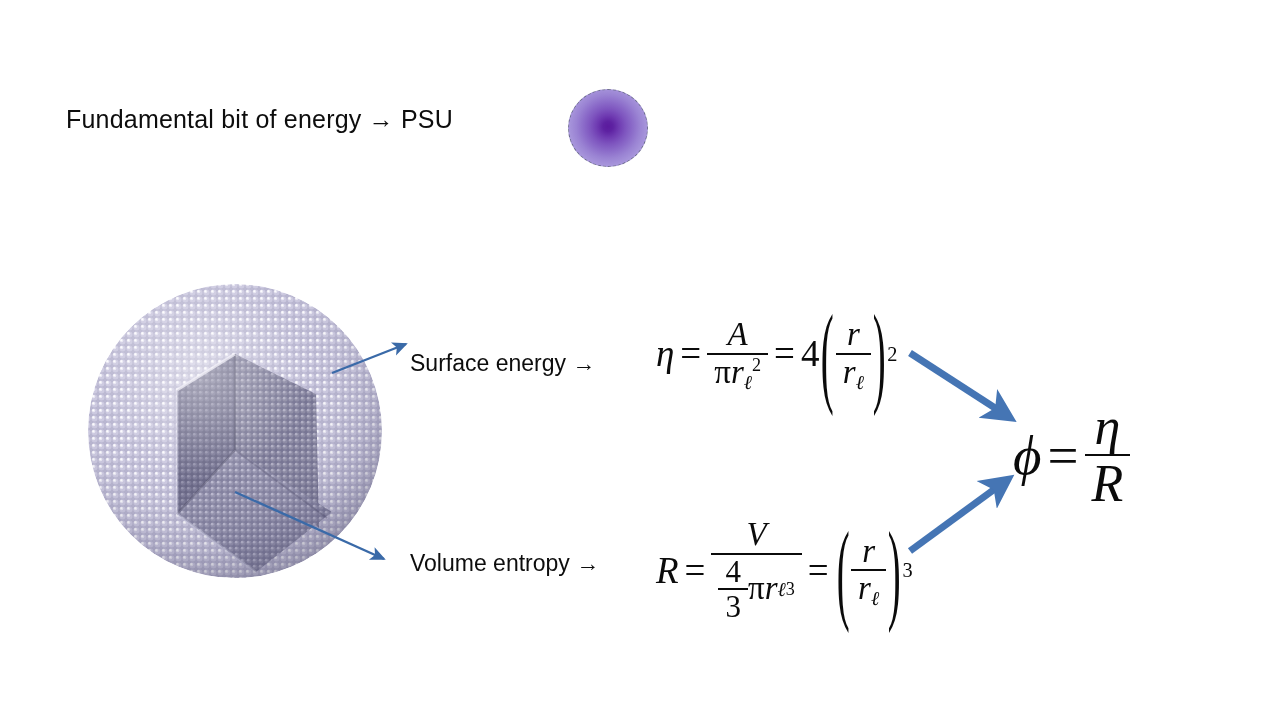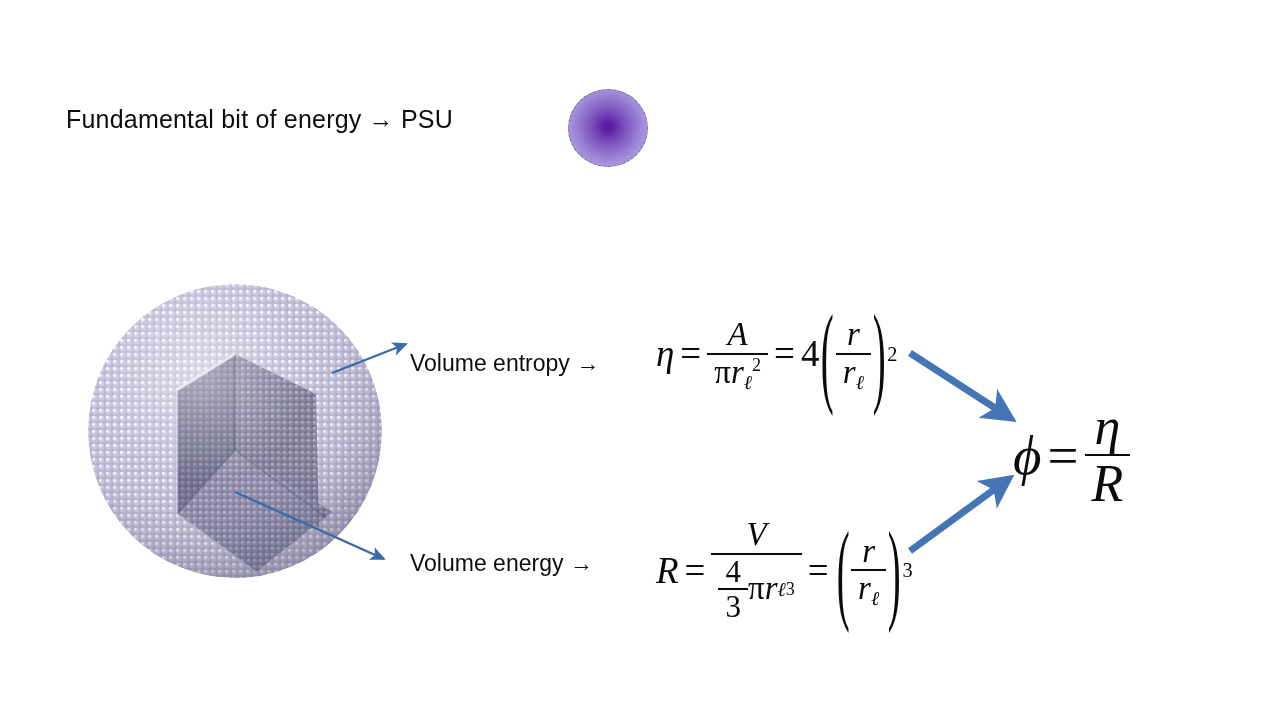--- a/index.html
+++ b/index.html
@@ -226,22 +226,22 @@
     <svg width="170" height="104" viewBox="0 0 170 104" xmlns="http://www.w3.org/2000/svg">
       <defs>
         <marker id="ahThin2" markerWidth="7" markerHeight="7" refX="5.6" refY="3.2" orient="auto">
           <path d="M0,0.3 L6.4,3.2 L0,6.1 L1.5,3.2 Z" fill="#3a6aa8"></path>
         </marker>
       </defs>
       <line x1="3" y1="22" x2="152" y2="89" stroke="#3a6aa8" stroke-width="2.4" marker-end="url(#ahThin2)"></line>
     </svg>
   </div>
 
-  <div class="tag-label tag-surface">Volume entropy →</div>
-  <div class="tag-label tag-volume">Volume energy →</div>
+  <div class="tag-label tag-surface">Surface energy →</div>
+  <div class="tag-label tag-volume">Volume entropy →</div>
 
   <div class="math eq1">
     <span class="row">
       <span class="mi">η</span>
       <span class="eq-sign">=</span>
       <span class="frac">
         <span class="num mi">A</span>
         <span class="bar"></span>
         <span class="den"><span class="mup">π</span><span class="mi">r</span><sub class="sb">ℓ</sub><sup class="exp">2</sup></span>
       </span>

